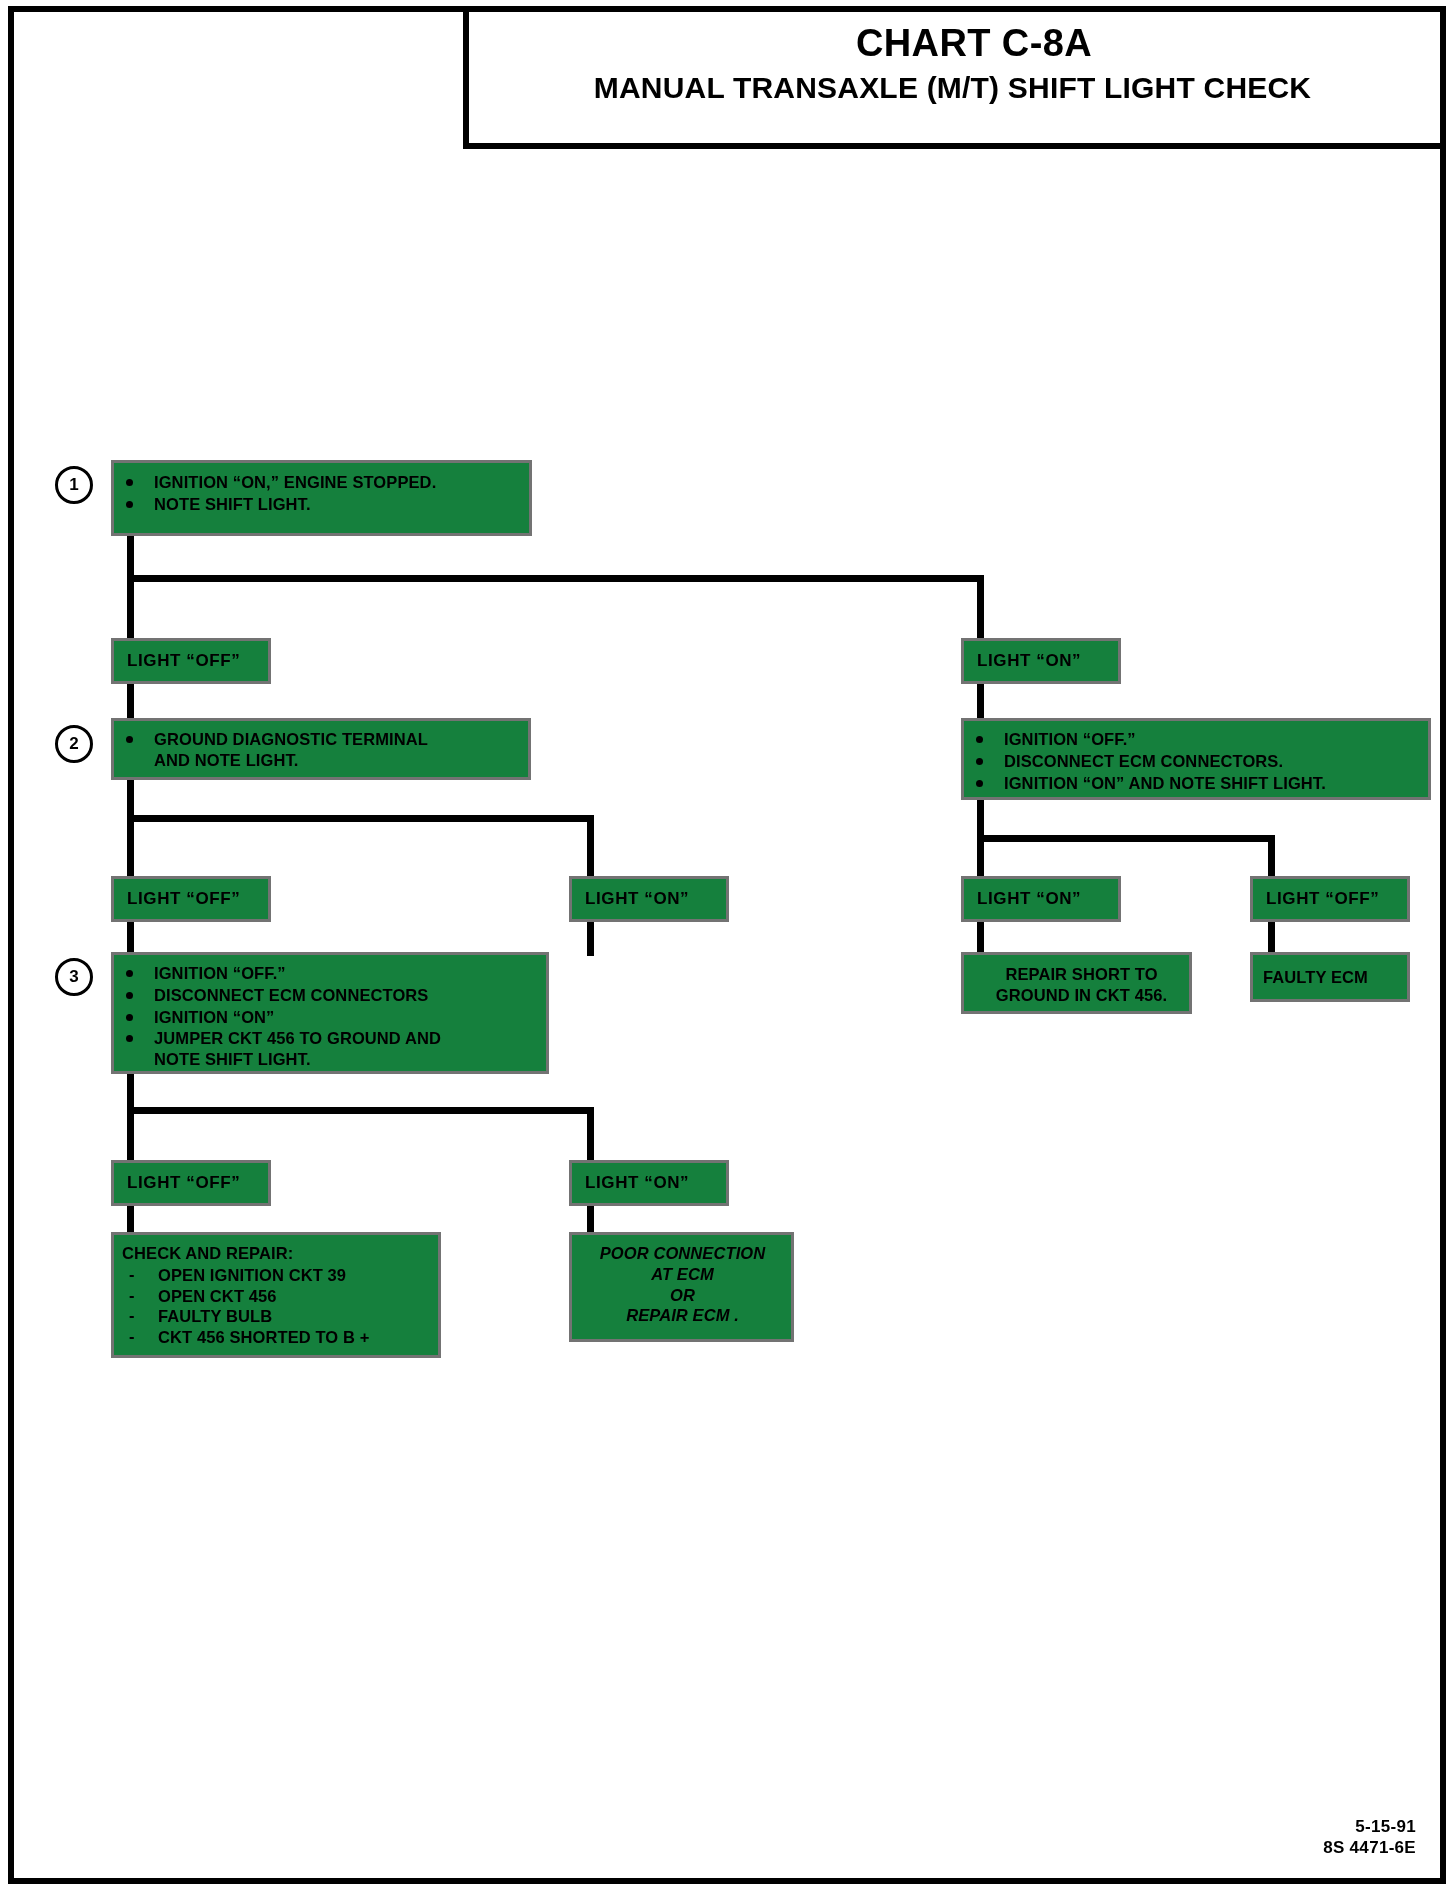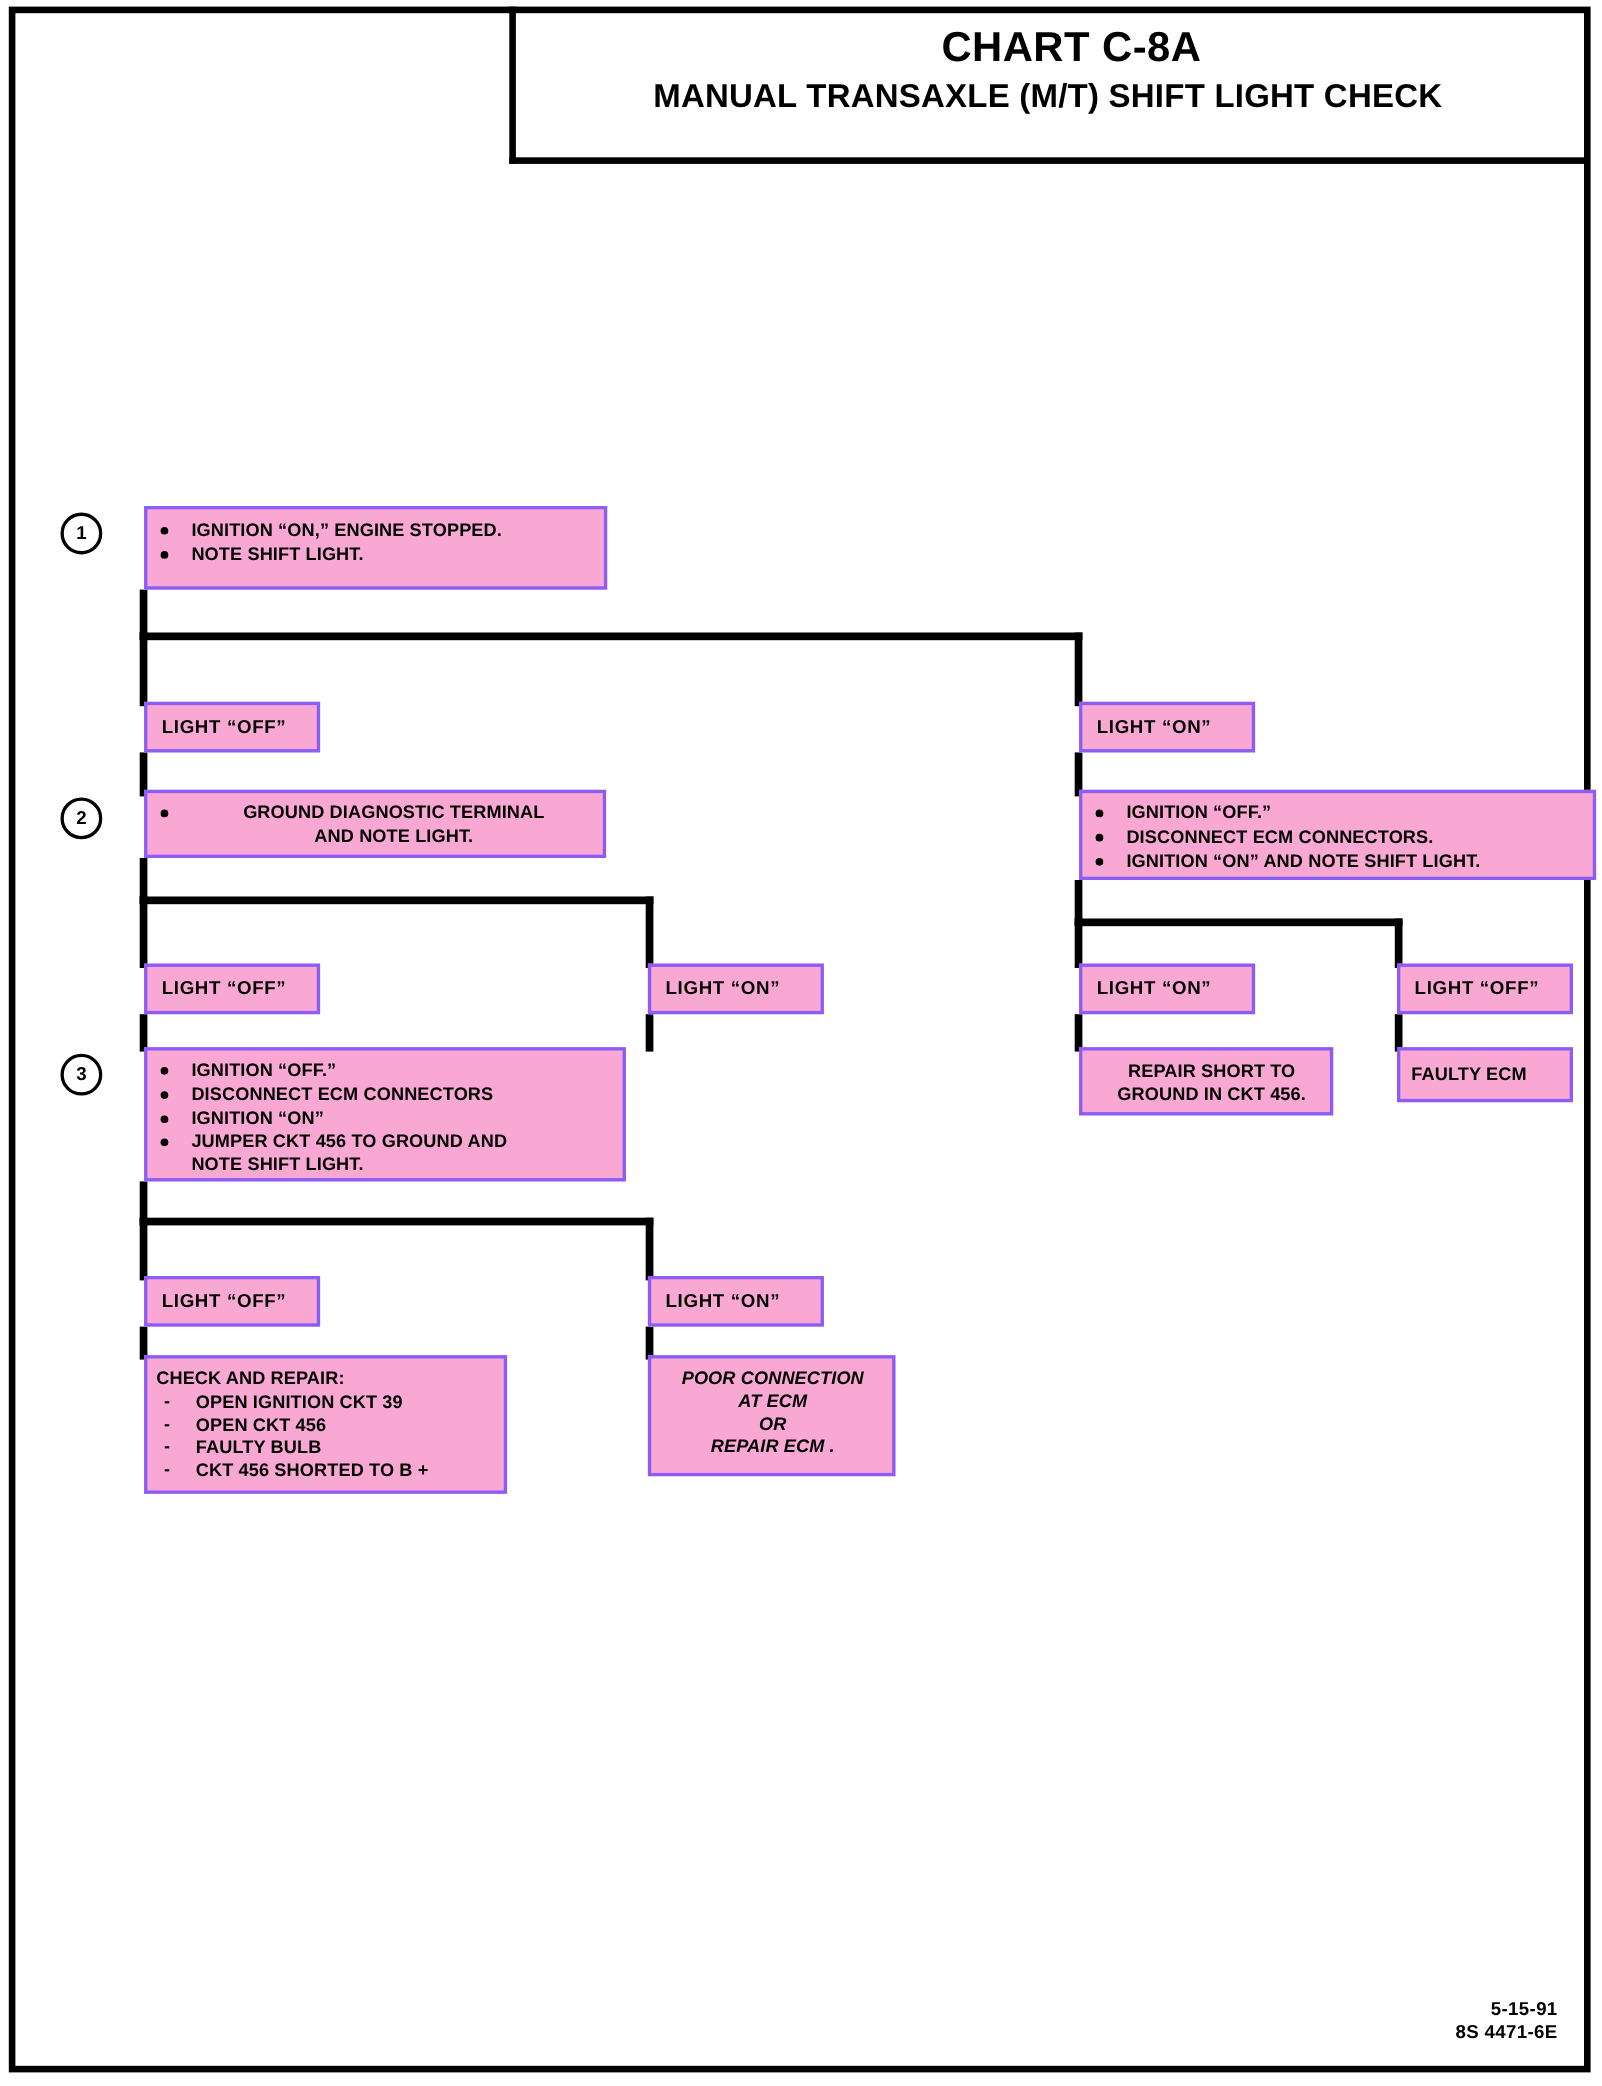--- a/index.html
+++ b/index.html
@@ -59,25 +59,24 @@
     letter-spacing: 0.2px;
     line-height: 1.15;
     color: #000;
     margin-top: 6px;
     padding-right: 4px;
   }
 
   
   .box {
     position: absolute;
-    border: 3px solid #8b5cf6;
-    background: #f9a8d4;
+    border: 3px solid #737373;
+    background: #15803d;
     box-sizing: border-box;
     z-index: 3;
-    margin-left: 20px;
   }
   .box-inner {
     font-size: 16.5px;
     font-weight: bold;
     color: #000;
     letter-spacing: 0.1px;
     line-height: 1.26;
   }
 
   
@@ -221,21 +220,21 @@
 
   <div class="box label-box" style="left:961px; top:638px; width:160px; height:46px;">
     <span class="box-inner">LIGHT “ON”</span>
   </div>
 
   <div class="vline" style="left:127px; top:684px; height:40px;"></div>
   <div class="vline" style="left:977px; top:684px; height:40px;"></div>
 
   <div class="step-circle" style="left:55px; top:725px;">2</div>
 
-  <div class="box" style="left:111px; top:718px; width:420px; height:62px; padding:8px 6px 10px 6px;text-align:center;">
+  <div class="box" style="left:111px; top:718px; width:420px; height:62px; padding:8px 6px 10px 6px;">
     <ul class="bullet-list box-inner">
       <li>GROUND DIAGNOSTIC TERMINAL
 AND NOTE LIGHT.</li>
     </ul>
   </div>
 
   <div class="box" style="left:961px; top:718px; width:470px; height:82px; padding:8px 6px 0 6px;">
     <ul class="bullet-list box-inner">
       <li>IGNITION “OFF.”</li>
       <li>DISCONNECT ECM  CONNECTORS.</li>

